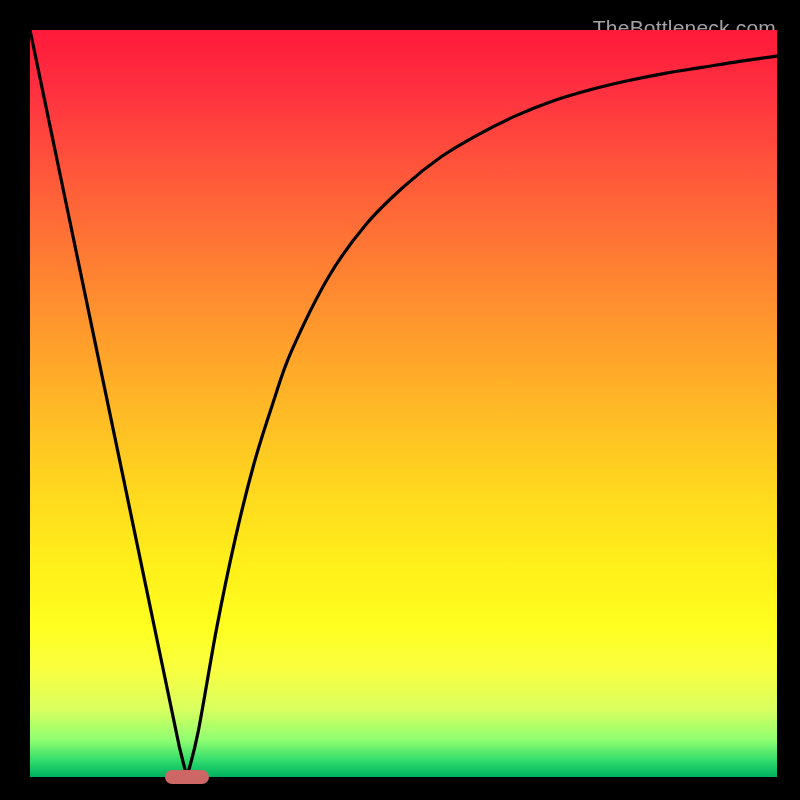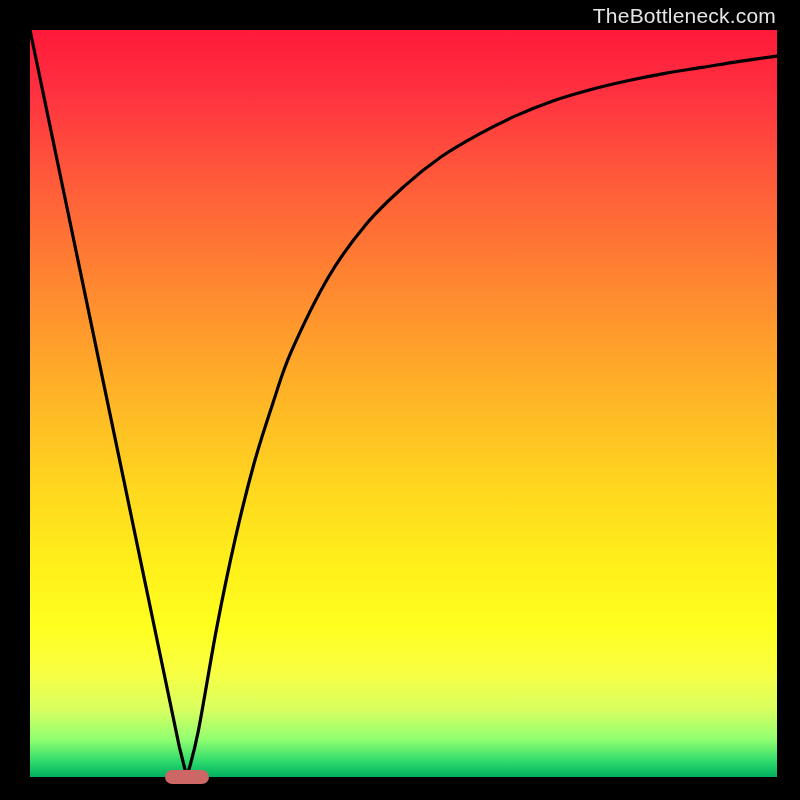--- a/index.html
+++ b/index.html
@@ -35,23 +35,23 @@
       #ffff20 80%,
       #f8ff42 86%,
       #d8ff60 91%,
       #90ff70 95%,
       #2bd96b 98%,
       #00b060 100%
     );
   }
   .watermark {
     position: absolute;
-    top: 4px;
+    top: 16px;
     right: 24px;
-    color: #e5e5e5;
+    color: #a3a3a3;
     font-size: 21px;
     font-weight: 400;
     letter-spacing: 0.2px;
     user-select: none;
   }
   svg.curve {
     position: absolute;
     left: 0;
     top: 0;
     width: 747px;

